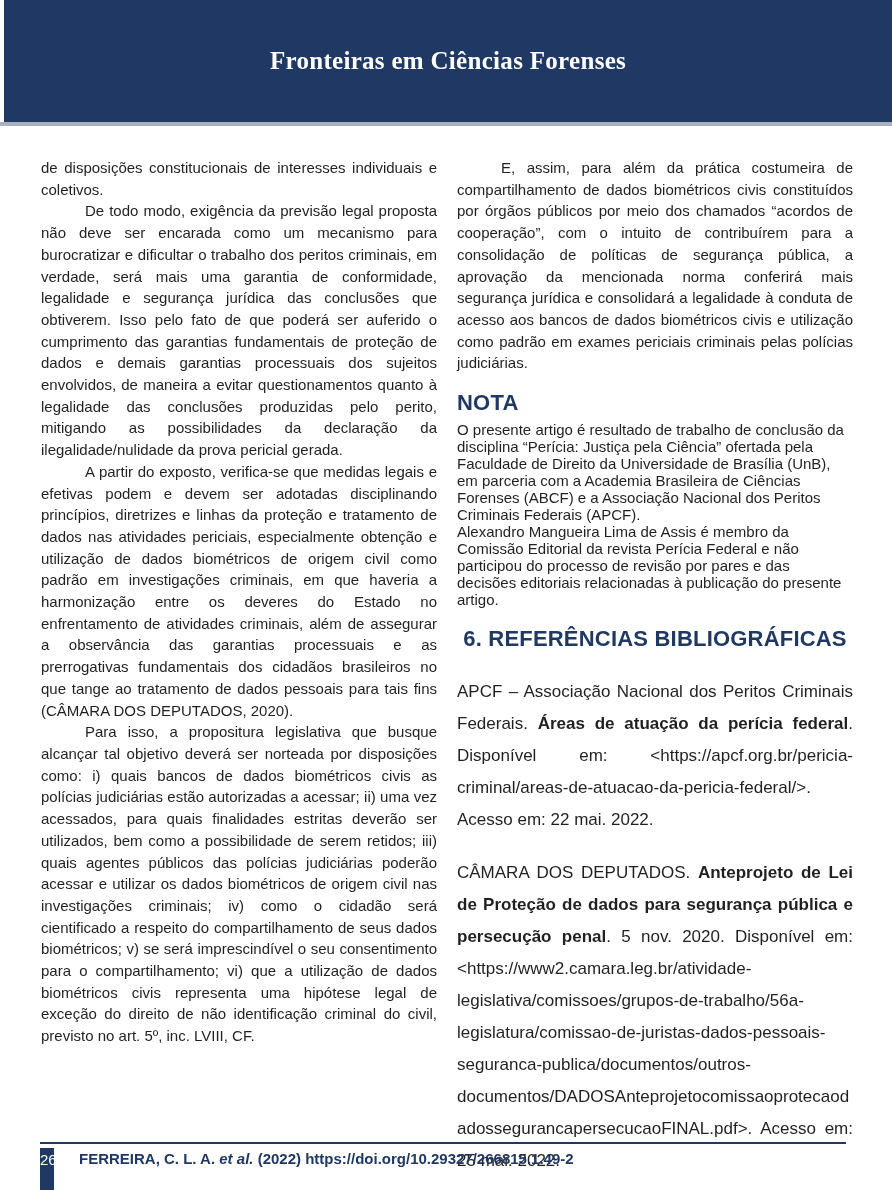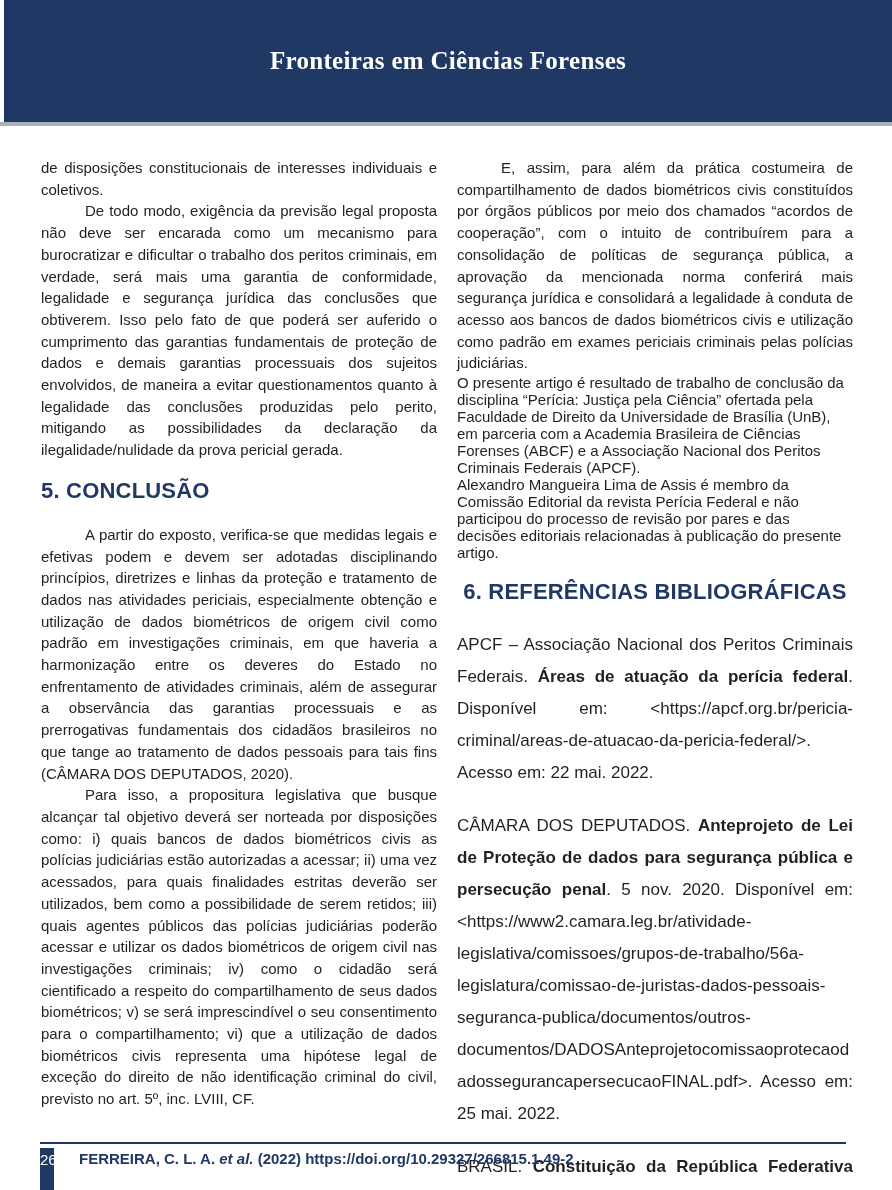--- a/index.html
+++ b/index.html
@@ -101,27 +101,27 @@
   <header class="band">
     <h1 class="journal-title">Fronteiras em Ciências Forenses</h1>
   </header>
   <div class="band-underline"></div>
 
   <main class="columns">
 
     <section class="col">
       <p class="body-p">de disposições constitucionais de interesses individuais e coletivos.</p>
       <p class="body-p indent">De todo modo, exigência da previsão legal proposta não deve ser encarada como um mecanismo para burocratizar e dificultar o trabalho dos peritos criminais, em verdade, será mais uma garantia de conformidade, legalidade e segurança jurídica das conclusões que obtiverem. Isso pelo fato de que poderá ser auferido o cumprimento das garantias fundamentais de proteção de dados e demais garantias processuais dos sujeitos envolvidos, de maneira a evitar questionamentos quanto à legalidade das conclusões produzidas pelo perito, mitigando as possibilidades da declaração da ilegalidade/nulidade da prova pericial gerada.</p>
-      <h2 class="sec-h h-conclusao">5. CONCLUSÃO</h2>
       <p class="body-p indent">A partir do exposto, verifica-se que medidas legais e efetivas podem e devem ser adotadas disciplinando princípios, diretrizes e linhas da proteção e tratamento de dados nas atividades periciais, especialmente obtenção e utilização de dados biométricos de origem civil como padrão em investigações criminais, em que haveria a harmonização entre os deveres do Estado no enfrentamento de atividades criminais, além de assegurar a observância das garantias processuais e as prerrogativas fundamentais dos cidadãos brasileiros no que tange ao tratamento de dados pessoais para tais fins (CÂMARA DOS DEPUTADOS, 2020).</p>
       <p class="body-p indent">Para isso, a propositura legislativa que busque alcançar tal objetivo deverá ser norteada por disposições como: i) quais bancos de dados biométricos civis as polícias judiciárias estão autorizadas a acessar; ii) uma vez acessados, para quais finalidades estritas deverão ser utilizados, bem como a possibilidade de serem retidos; iii) quais agentes públicos das polícias judiciárias poderão acessar e utilizar os dados biométricos de origem civil nas investigações criminais; iv) como o cidadão será cientificado a respeito do compartilhamento de seus dados biométricos; v) se será imprescindível o seu consentimento para o compartilhamento; vi) que a utilização de dados biométricos civis representa uma hipótese legal de exceção do direito de não identificação criminal do civil, previsto no art. 5º, inc. LVIII, CF.</p>
     </section>
 
     <section class="col">
       <p class="body-p indent">E, assim, para além da prática costumeira de compartilhamento de dados biométricos civis constituídos por órgãos públicos por meio dos chamados “acordos de cooperação”, com o intuito de contribuírem para a consolidação de políticas de segurança pública, a aprovação da mencionada norma conferirá mais segurança jurídica e consolidará a legalidade à conduta de acesso aos bancos de dados biométricos civis e utilização como padrão em exames periciais criminais pelas polícias judiciárias.</p>
+      <h2 class="sec-h h-nota">NOTA</h2>
       <p class="loose">O presente artigo é resultado de trabalho de conclusão da disciplina “Perícia: Justiça pela Ciência” ofertada pela Faculdade de Direito da Universidade de Brasília (UnB), em parceria com a Academia Brasileira de Ciências Forenses (ABCF) e a Associação Nacional dos Peritos Criminais Federais (APCF).</p>
       <p class="loose">Alexandro Mangueira Lima de Assis é membro da Comissão Editorial da revista Perícia Federal e não participou do processo de revisão por pares e das decisões editoriais relacionadas à publicação do presente artigo.</p>
       <h2 class="sec-h h-referencias">6. REFERÊNCIAS BIBLIOGRÁFICAS</h2>
       <p class="ref"><span>APCF – Associação Nacional dos Peritos Criminais Federais. </span><span style="font-weight: 700;">Áreas de atuação da perícia federal</span><span>. Disponível em: &lt;https://apcf.org.br/pericia-criminal/areas-de-atuacao-da-pericia-federal/&gt;. Acesso em: 22 mai. 2022.</span></p>
       <p class="ref"><span>CÂMARA DOS DEPUTADOS. </span><span style="font-weight: 700;">Anteprojeto de Lei de Proteção de dados para segurança pública e persecução penal</span><span>. 5 nov. 2020. Disponível em: &lt;https://www2.camara.leg.br/atividade-legislativa/comissoes/grupos-de-trabalho/56a-legislatura/comissao-de-juristas-dados-pessoais-seguranca-publica/documentos/outros-documentos/DADOSAnteprojetocomissaoprotecaodadossegurancapersecucaoFINAL.pdf&gt;. Acesso em: 25 mai. 2022.</span></p>
       <p class="ref"><span>BRASIL. </span><span style="font-weight: 700;">Constituição da República Federativa do Brasil de 1988</span><span>. Disponível em: &lt;http://www.planalto.gov.br/ccivil_03/constituicao/constituicao.htm&gt;. Acesso em: 26 abr. 2022.</span></p>
     </section>
 
   </main>
 

